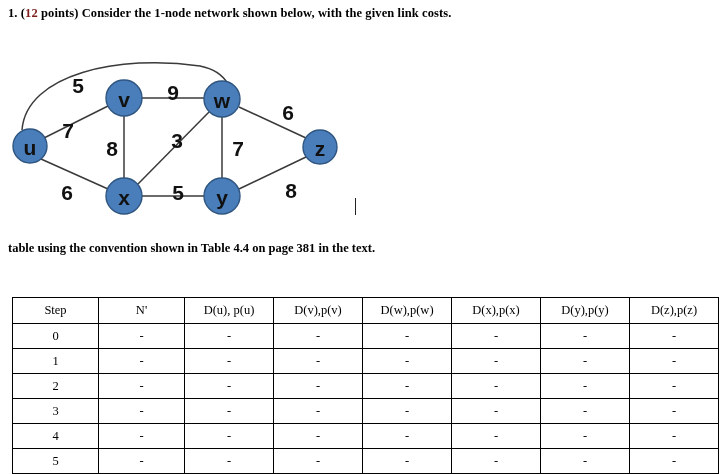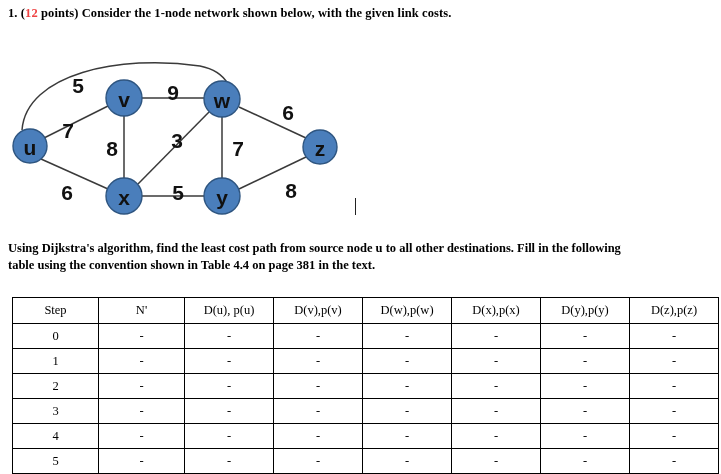--- a/index.html
+++ b/index.html
@@ -12,21 +12,21 @@
     position:relative;
   }
   #question-title{
     position:absolute;
     left:8px; top:6px;
     font-size:12.5px;
     font-weight:bold;
     letter-spacing:0.1px;
     white-space:nowrap;
   }
-  #question-title .pts{ color:#ef4444; }
+  #question-title .pts{ color:#7f1d1d; }
 
   
   #network-diagram{
     position:absolute;
     left:0px; top:52px;
     width:380px; height:168px;
   }
   #network-diagram svg{ display:block; }
   .node-circle{
     fill:#4A7EBB;
@@ -144,21 +144,20 @@
       <text class="node-label" x="124" y="145">x</text>
       <text class="node-label" x="222" y="145">y</text>
       <text class="node-label" x="320" y="96">z</text>
     </g>
   </svg>
 </div>
 
 <div id="text-caret"></div>
 
 <div id="instructions">
-  <div>Using Dijkstra's algorithm, find the least cost path from source node u to all other destinations.  Fill in the following</div>
   <div>table using the convention shown in Table 4.4 on page 381 in the text.</div>
 </div>
 
 <table id="dijkstra-table">
   <colgroup>
     <col class="c-step">
       <col class="c-nprime">
     <col class="c-d">
       <col class="c-d">
       <col class="c-d">

